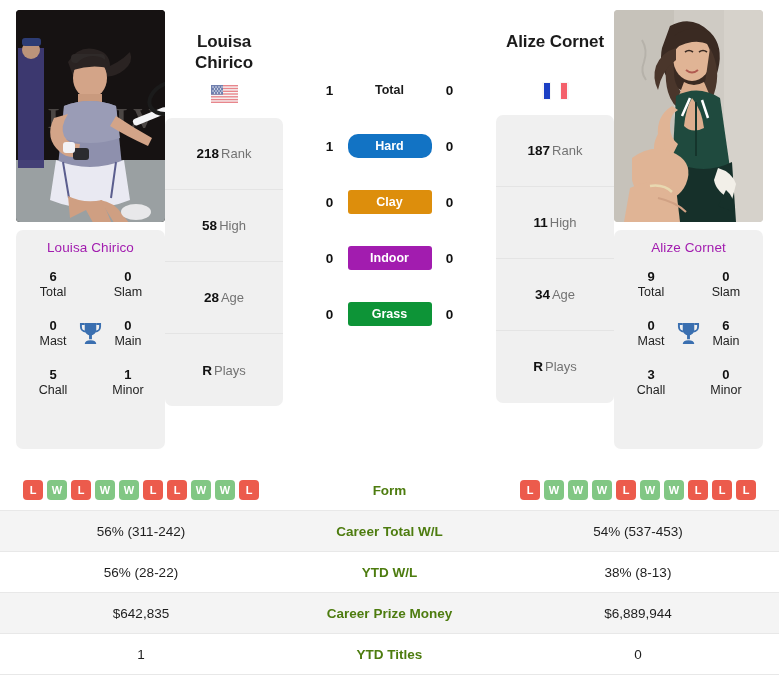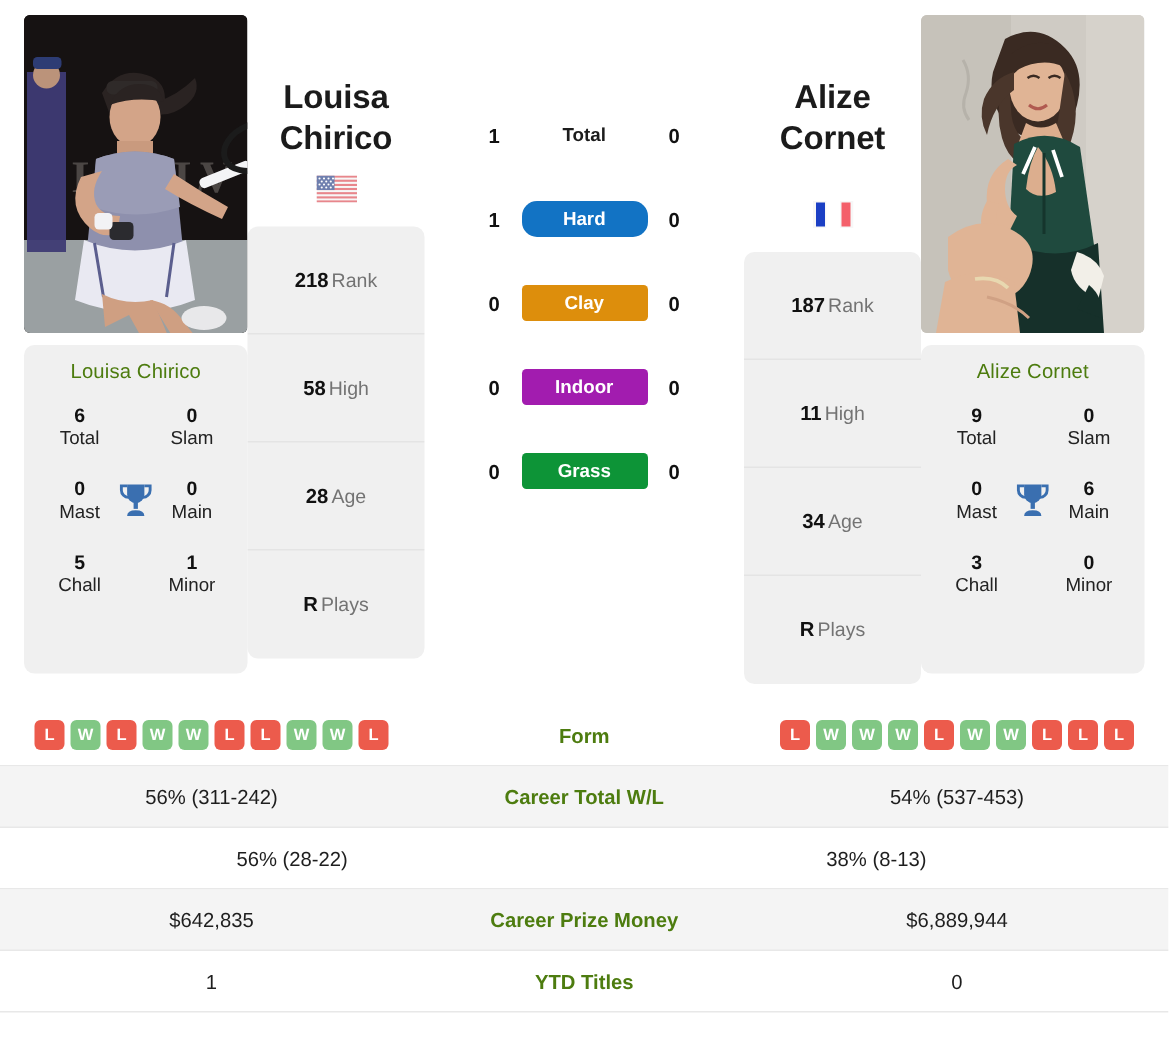--- a/index.html
+++ b/index.html
@@ -36,21 +36,21 @@
   .player-card {
     margin-top: 8px;
     background: #f0f0f0;
     border-radius: 7px;
     padding: 10px 6px 12px 6px;
     text-align: center;
     height: 219px;
   }
   .player-card .pname {
     font-size: 13.5px;
-    color: #4d7c0f;
+    color: #a21caf;
     margin-bottom: 14px;
     letter-spacing: .1px;
   }
   .trophy-grid {
     position: relative;
     display: flex;
     flex-direction: column;
     gap: 17px;
   }
   .trophy-row {
@@ -63,26 +63,25 @@
   .tstat .v { font-size: 13px; font-weight: bold; color: #111; }
   .tstat .k { font-size: 12.5px; color: #222; }
   .trophy-icon { width: 30px; display: flex; justify-content: center; }
   .trophy-icon svg { width: 23px; height: 25px; }
 
   
   .name-col { width: 118px; flex: 0 0 118px; padding-top: 22px; }
   .name-col.right { text-align: center; }
   .pfullname {
     text-align: center;
-    font-size: 22px;
+    font-size: 17px;
     font-weight: bold;
     color: #1b1b1b;
     line-height: 1.22;
     letter-spacing: -0.1px;
-    margin-top: 20px;
   }
   .flagwrap { text-align: center; margin-top: 11px; height: 20px; }
   .flagwrap svg { width: 27px; height: 18px; vertical-align: middle; }
 
   .rank-card {
     margin-top: 14px;
     background: #f0f0f0;
     border-radius: 7px;
     overflow: hidden;
   }
@@ -499,20 +498,21 @@
           </div>
         </div>
       </div>
       <div class="trow alt">
         <div class="tcell">56% (311-242)</div>
         <div class="tcell mid">Career Total W/L</div>
         <div class="tcell">54% (537-453)</div>
       </div>
       <div class="trow plain">
         <div class="tcell">56% (28-22)</div>
+        <div class="tcell mid">YTD W/L</div>
         <div class="tcell">38% (8-13)</div>
       </div>
       <div class="trow alt">
         <div class="tcell">$642,835</div>
         <div class="tcell mid">Career Prize Money</div>
         <div class="tcell">$6,889,944</div>
       </div>
       <div class="trow plain">
         <div class="tcell">1</div>
         <div class="tcell mid">YTD Titles</div>

